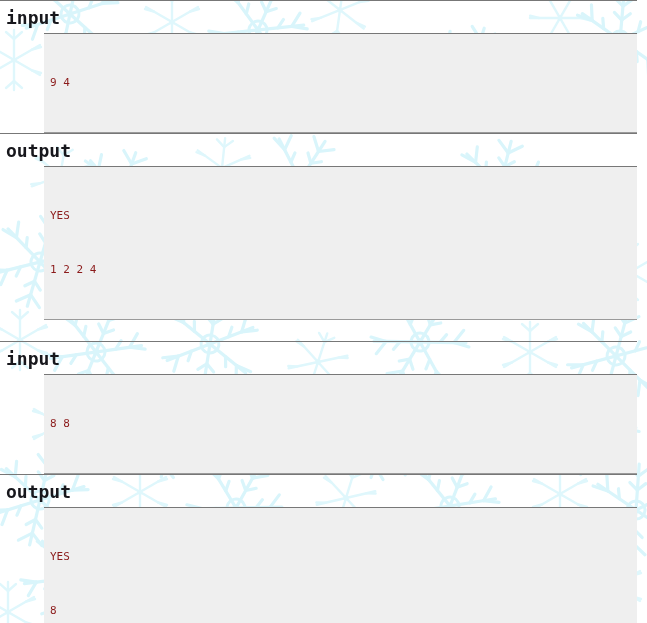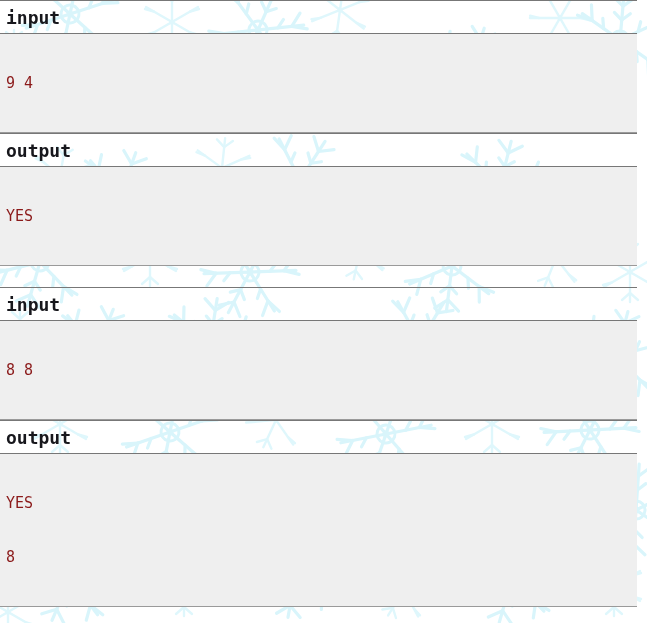--- a/index.html
+++ b/index.html
@@ -59,24 +59,25 @@
     color: #17171c;
     line-height: 21px;
     letter-spacing: 0px;
   }
 
   .io-body {
     border-top: 1px solid #777777;
     border-bottom: 1px solid #9a9a9a;
     background-color: #efefef;
     padding: 4px 0 4px 6px;
-    font-size: 15px;
+    font-size: 11px;
     color: #8b1a1a;
     line-height: 18px;
     white-space: pre;
+    margin-left: 44px;
   }
   .io-body .line {
     display: block;
   }
 </style>
 </head>
 <body>
 
 <div id="page">
 
@@ -193,20 +194,21 @@
   <div id="content">
 
     <div class="case-block">
       <div class="io-head">input</div>
       <div class="io-body">
         <span class="line">9 4</span>
       </div>
       <div class="io-head">output</div>
       <div class="io-body">
         <span class="line">YES</span>
+        <span class="line">1 2 2 4</span>
       </div>
     </div>
 
     <div class="case-block">
       <div class="io-head">input</div>
       <div class="io-body">
         <span class="line">8 8</span>
       </div>
       <div class="io-head">output</div>
       <div class="io-body">

